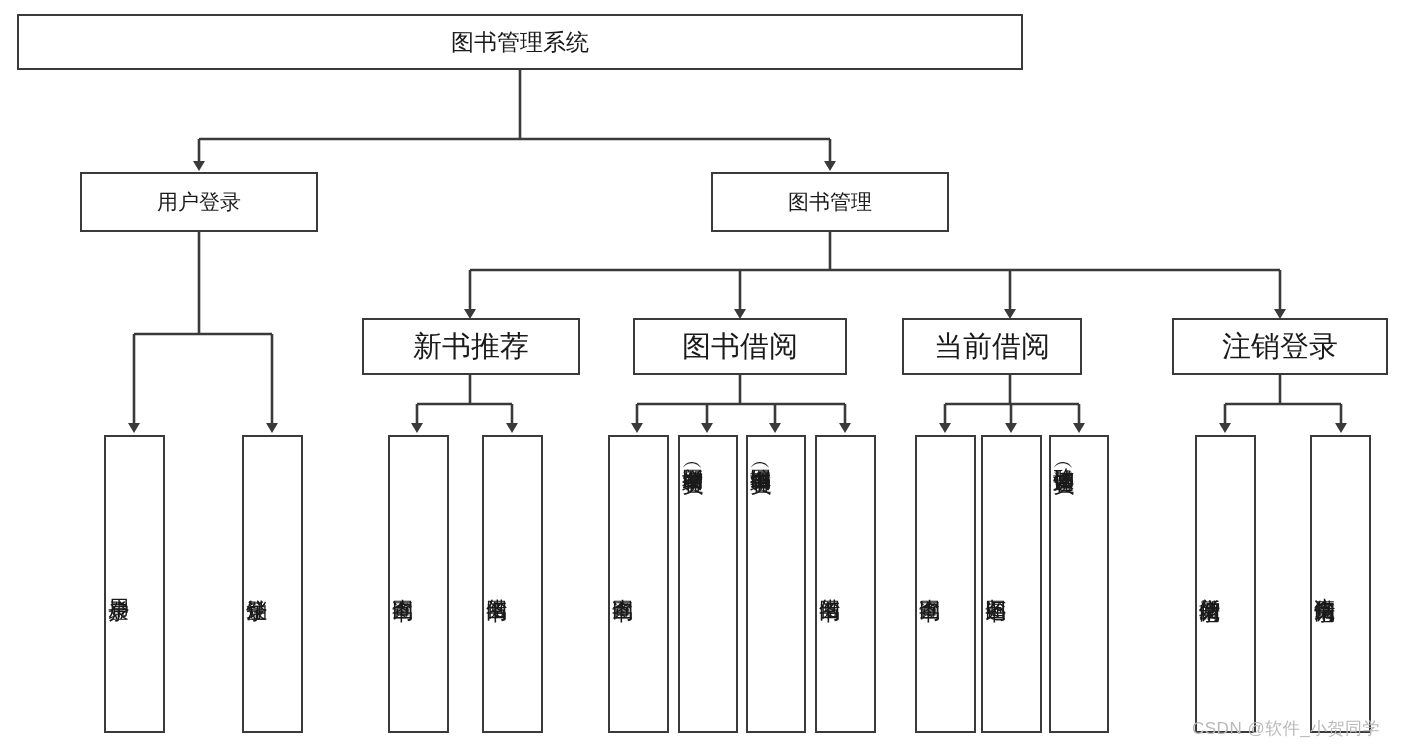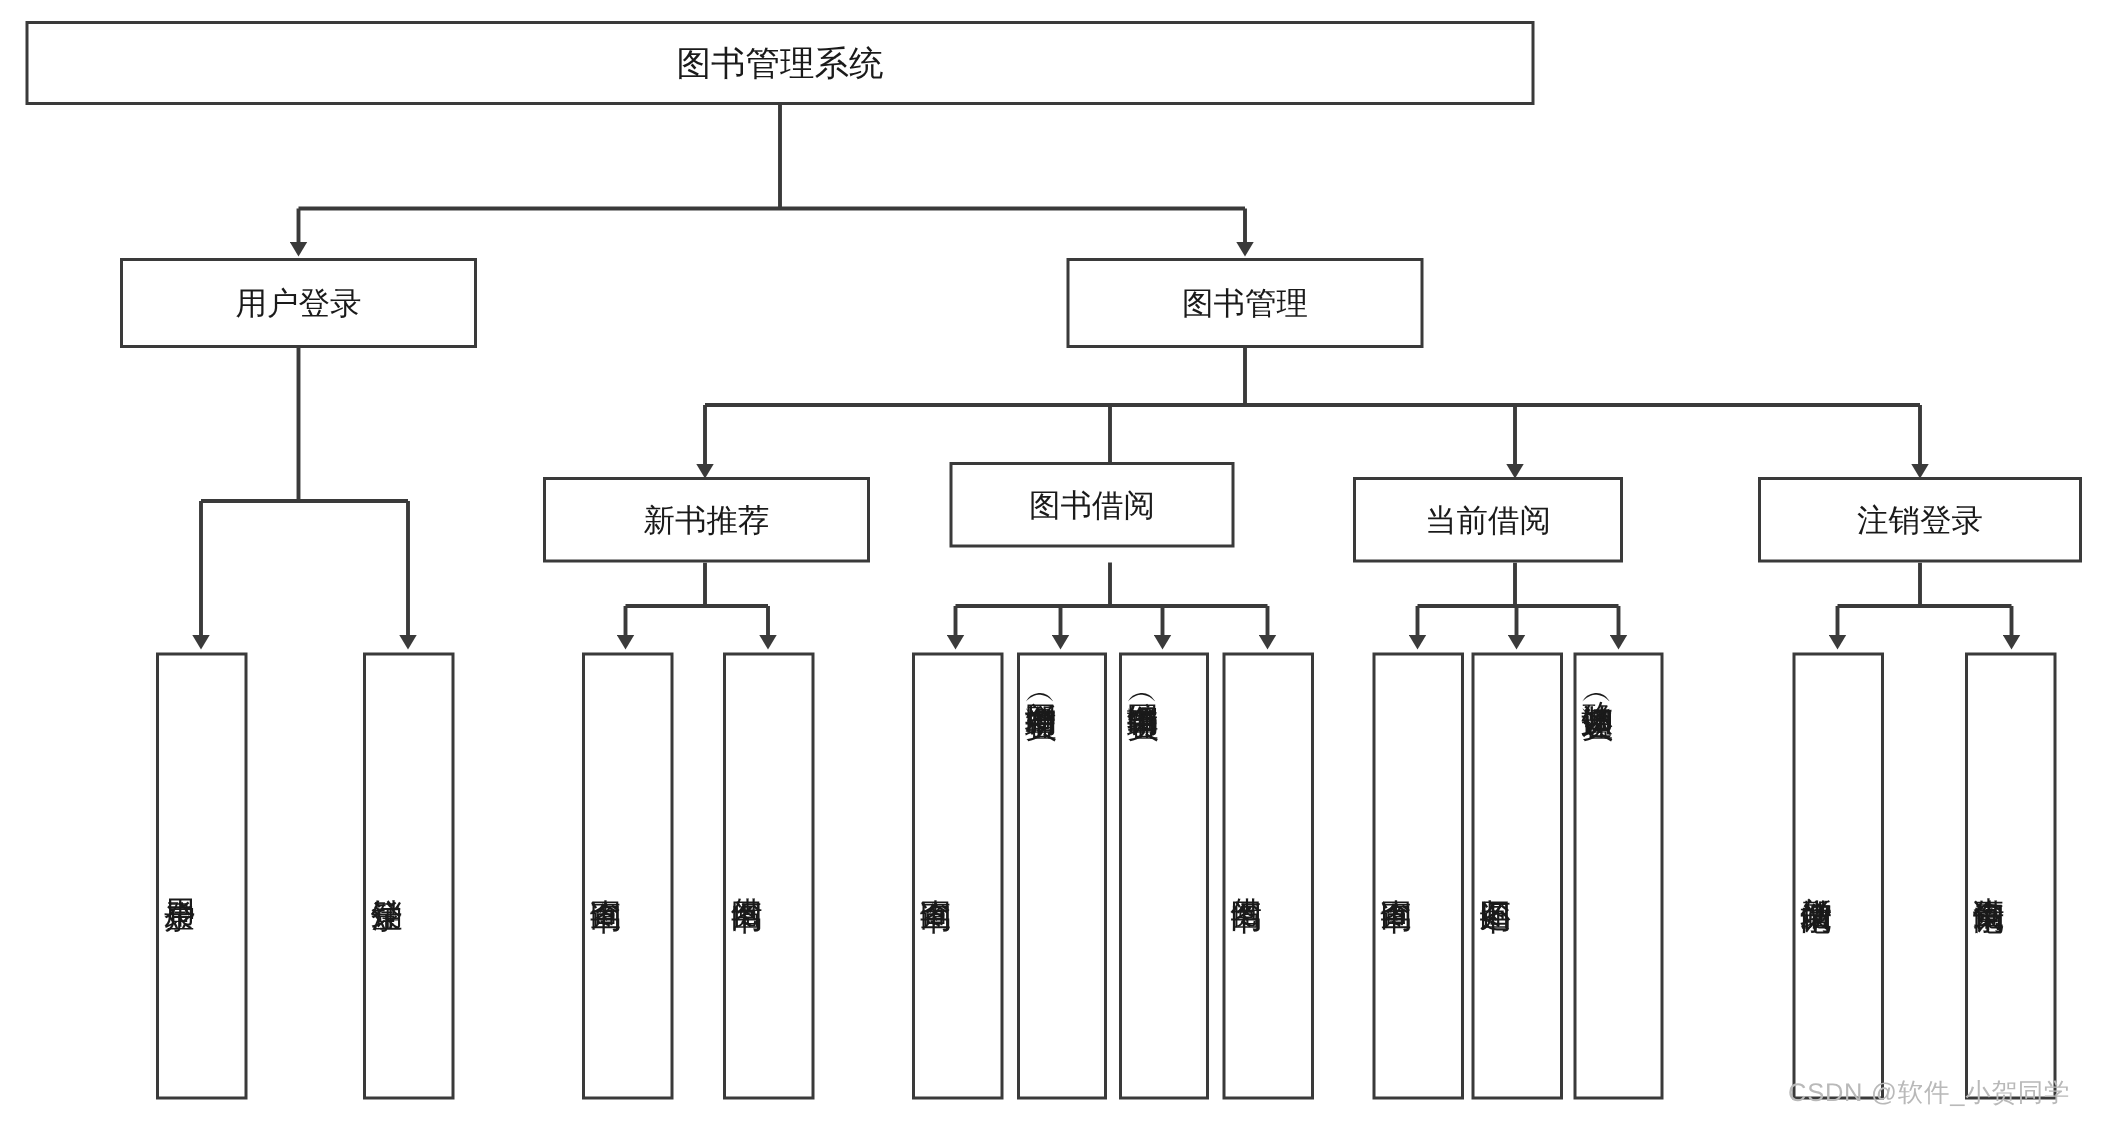--- a/index.html
+++ b/index.html
@@ -36,21 +36,21 @@
     justify-content: center;
     text-align: right;
   }
   .node.root {
     font-size: 23px;
   }
   .node.level1 {
     font-size: 21px;
   }
   .node.level2 {
-    font-size: 21px;
+    font-size: 29px;
   }
   .node.leaf {
     font-size: 21px;
     letter-spacing: 1px;
     align-items: center;
     justify-content: flex-start;
     padding-top: 14px;
   }
   .node.leaf .vlabel {
     writing-mode: vertical-rl;
@@ -135,21 +135,21 @@
   <div class="node level1" style="left:80px; top:172px; width:238px; height:60px;">
     <span>用户登录</span>
   </div>
   <div class="node level1" style="left:711px; top:172px; width:238px; height:60px;">
     <span>图书管理</span>
   </div>
 
   <div class="node level2" style="left:362px; top:318px; width:218px; height:57px;">
     <span>新书推荐</span>
   </div>
-  <div class="node level2" style="left:633px; top:308px; width:190px; height:57px;">
+  <div class="node level2" style="left:633px; top:318px; width:214px; height:57px;">
     <span>图书借阅</span>
   </div>
   <div class="node level2" style="left:902px; top:318px; width:180px; height:57px;">
     <span>当前借阅</span>
   </div>
   <div class="node level2" style="left:1172px; top:318px; width:216px; height:57px;">
     <span>注销登录</span>
   </div>
 
   <div class="node leaf mid-aligned" style="left:104px; top:435px; width:61px; height:298px;">

